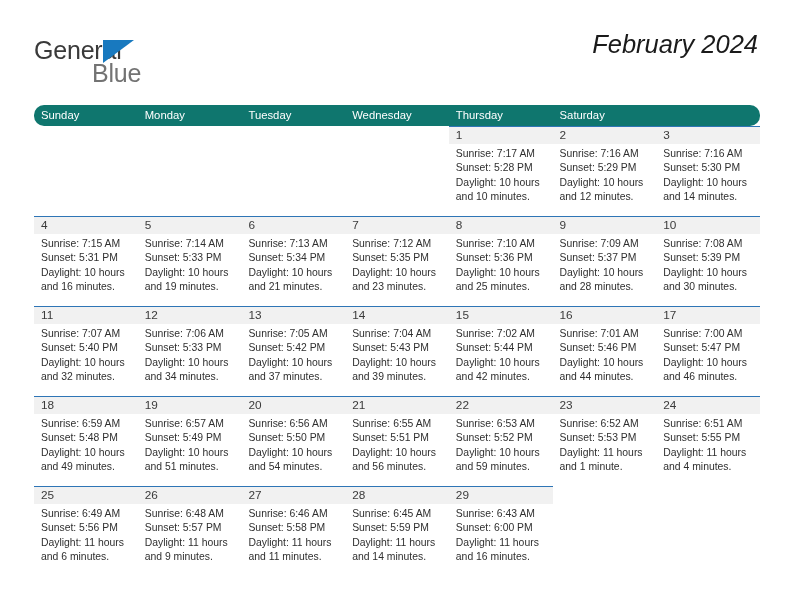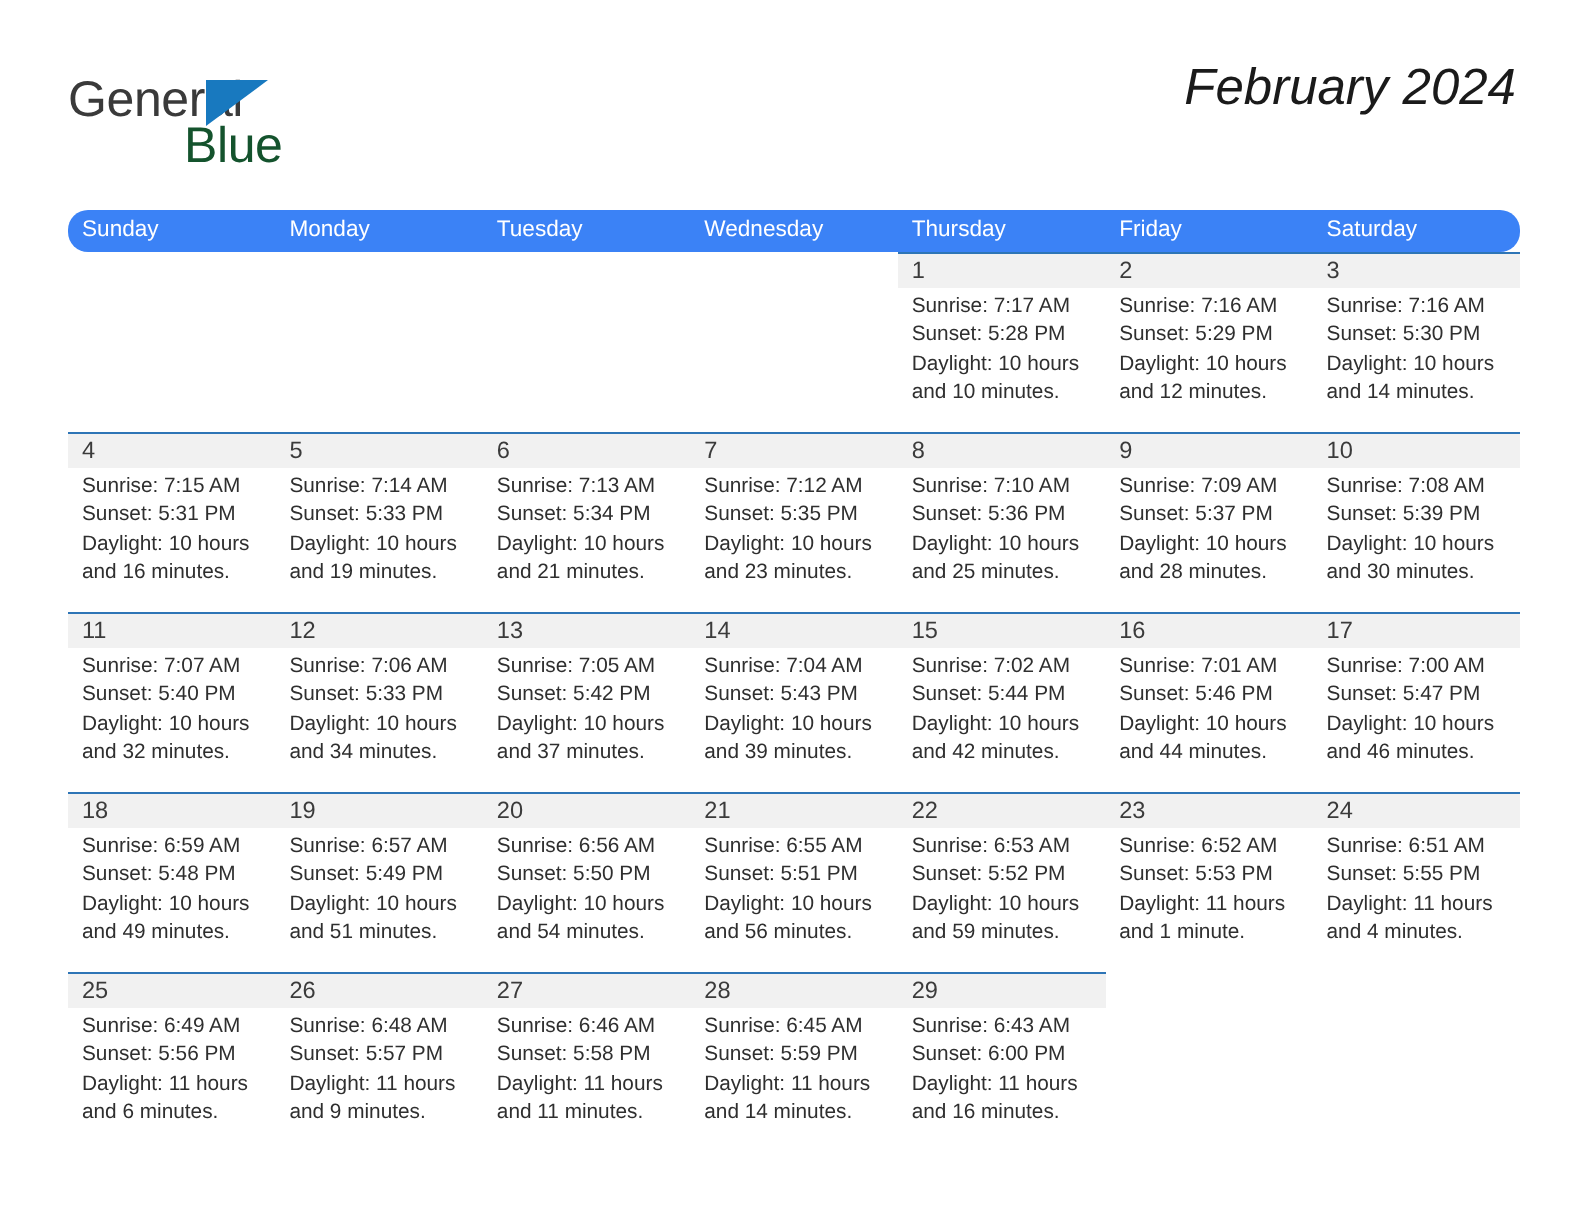--- a/index.html
+++ b/index.html
@@ -46,21 +46,21 @@
     left: 69px;
     top: 4px;
     width: 31px;
     height: 23px;
   }
   .logo-blue {
     position: absolute;
     left: 58px;
     top: 23px;
     font-size: 25px;
-    color: #14532d;
+    color: #737373;
     letter-spacing: -0.2px;
   }
 
   .title-block {
     position: absolute;
     right: 0;
     top: 0;
     text-align: right;
     font-style: italic;
   }
@@ -82,21 +82,21 @@
   
   .calendar {
     position: absolute;
     left: 34px;
     top: 105px;
     width: 726px;
   }
   .weekdays {
     display: grid;
     grid-template-columns: repeat(7, 1fr);
-    background: #3b82f6;
+    background: #0f766e;
     height: 21px;
     border-radius: 10px;
   }
   .weekday {
     color: #ffffff;
     font-size: 11.3px;
     line-height: 21px;
     padding-left: 7px;
     white-space: nowrap;
     overflow: hidden;
@@ -158,21 +158,20 @@
 
   </div>
 
   <div class="calendar">
     <div class="weekdays">
         <div class="weekday">Sunday</div>
         <div class="weekday">Monday</div>
         <div class="weekday">Tuesday</div>
         <div class="weekday">Wednesday</div>
         <div class="weekday">Thursday</div>
-        <div class="weekday">Friday</div>
         <div class="weekday">Saturday</div>
       </div>
     <div id="weeks-container">
         <div class="week">
           <div class="cell blank">
             <div class="daynum-band">
               <div class="daynum"></div>
             </div>
           </div>
           <div class="cell blank">

